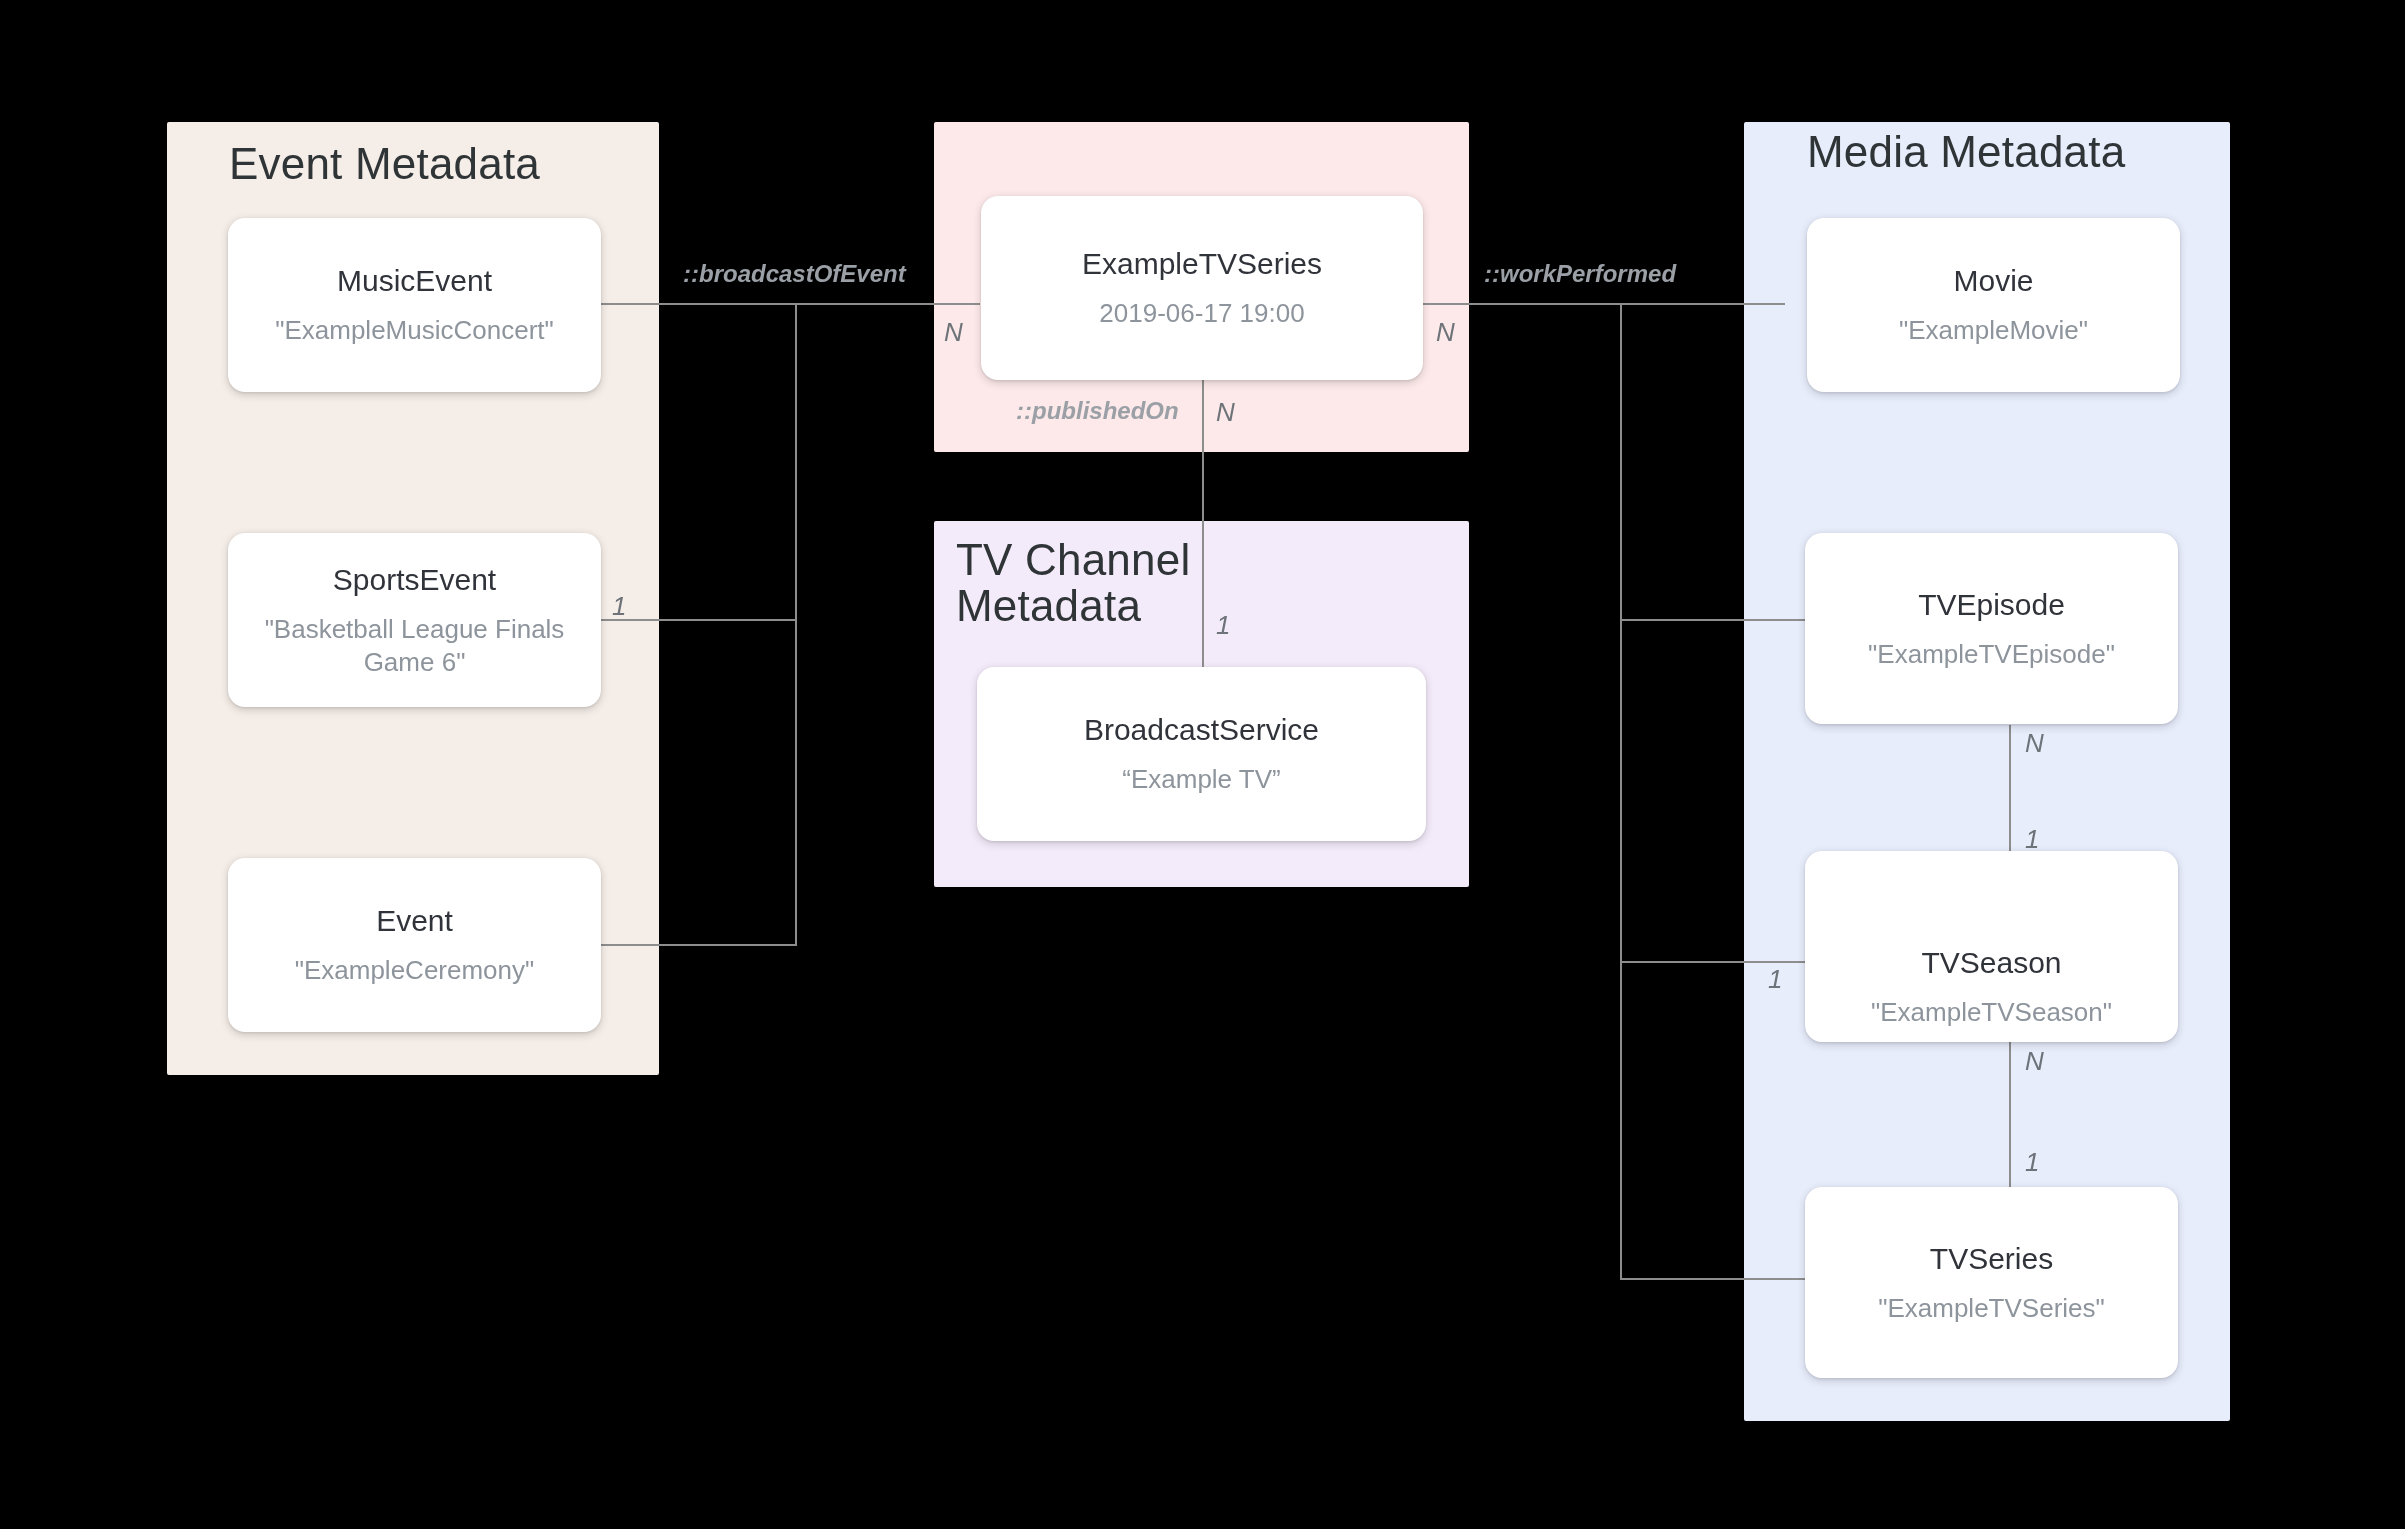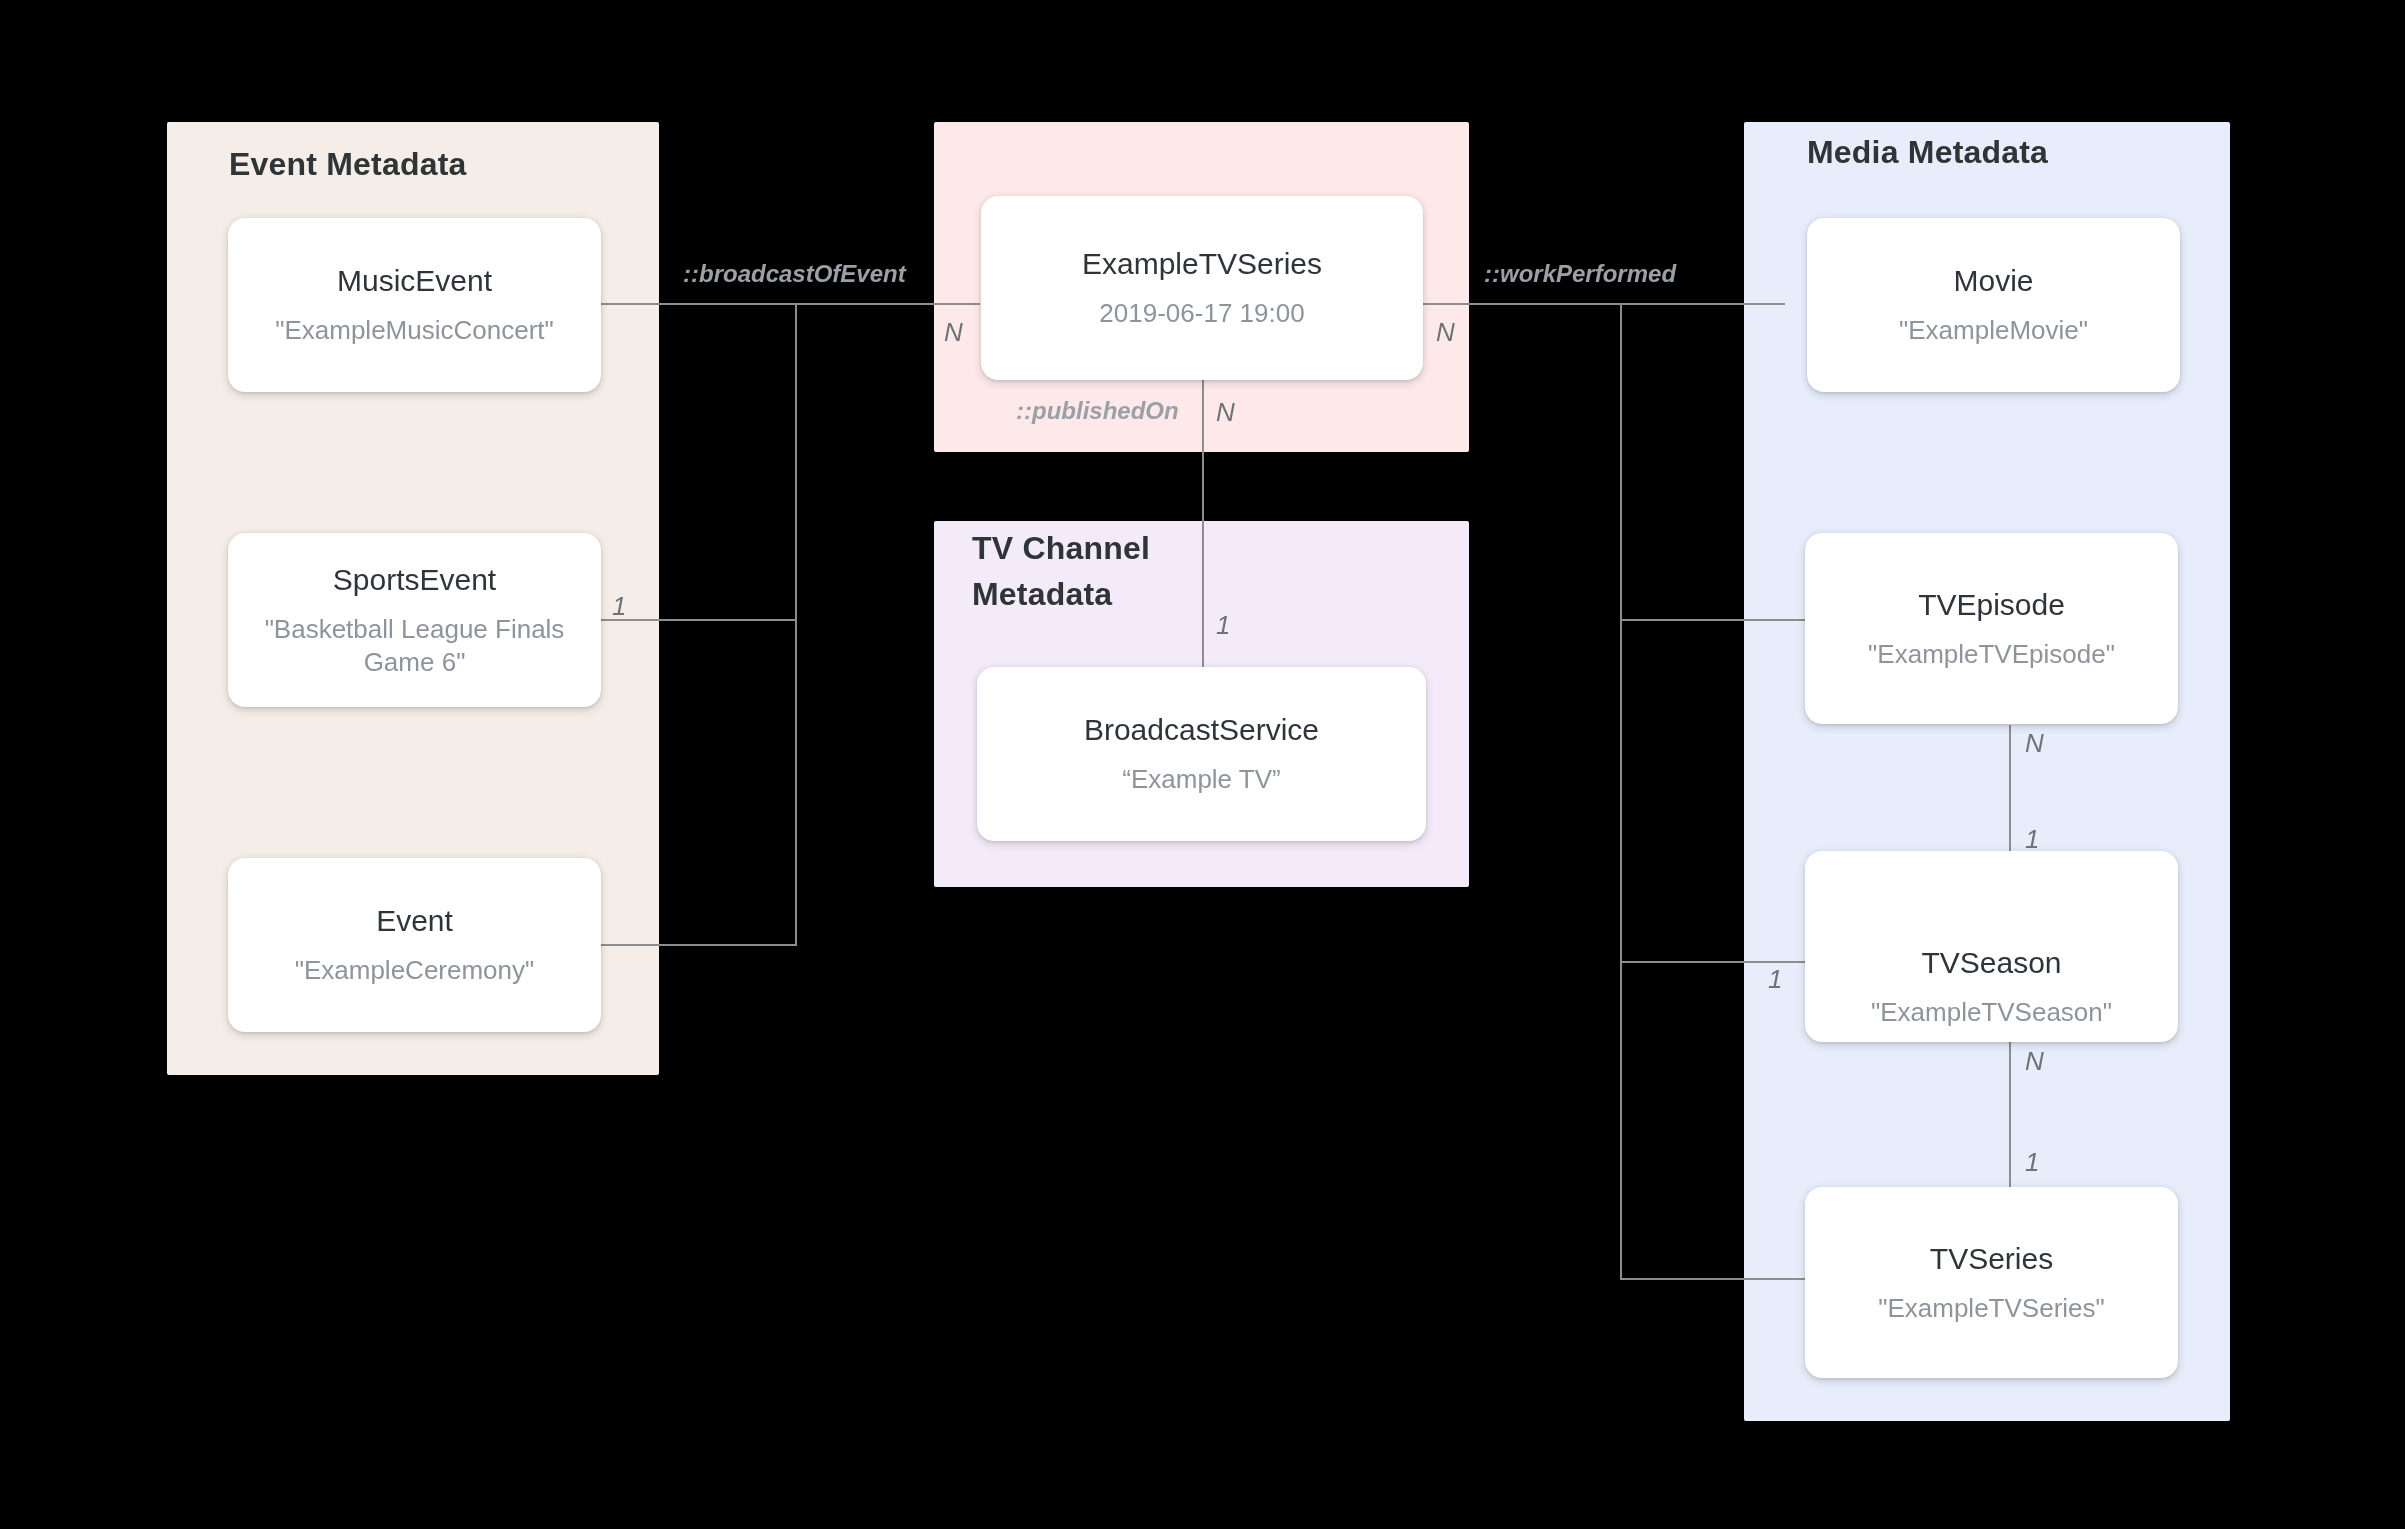--- a/index.html
+++ b/index.html
@@ -1,22 +1,22 @@
 <!DOCTYPE html>
 <html><head>
 <meta charset="utf-8">
 <style>
   html,body{margin:0;padding:0;background:#000;}
   body{width:2405px;height:1529px;position:relative;overflow:hidden;
        font-family:"Liberation Sans","DejaVu Sans",sans-serif;}
   #stage{position:absolute;inset:0;width:2405px;height:1529px;}
 
   .panel{position:absolute;border-radius:1.9px;}
-  .panel-title{position:absolute;color:#2f3437;font-size:32px;line-height:46px;
-               font-weight:700;letter-spacing:0.2px;white-space:pre-line;}
+  .panel-title{position:absolute;color:#2f3437;font-size:44px;line-height:46px;
+               font-weight:400;letter-spacing:0.2px;white-space:pre-line;}
 
   .card{position:absolute;background:#fff;border-radius:17px;
         box-shadow:0 2.9px 8.6px rgba(0,0,0,0.16),0 1px 2.9px rgba(0,0,0,0.10);
         display:flex;flex-direction:column;align-items:center;justify-content:center;
         box-sizing:border-box;padding:13.4px 21px;}
   .card-title{color:#30343a;font-size:30px;line-height:36px;text-align:center;font-weight:400;}
   .card-sub{color:#8d949c;font-size:26px;line-height:32.5px;text-align:center;
             font-weight:400;margin-top:15.3px;}
 
   .ln{position:absolute;background:#8d8d8d;}
@@ -49,21 +49,21 @@
   <div class="ln h" style="left:1422px;top:303px;width:363px;"></div>
   <div class="ln v" style="left:1620px;top:303px;height:975px;"></div>
   <div class="ln h" style="left:1620px;top:619px;width:186px;"></div>
   <div class="ln h" style="left:1620px;top:961px;width:186px;"></div>
   <div class="ln h" style="left:1620px;top:1278px;width:186px;"></div>
 
   <div class="ln v" style="left:2009px;top:725px;height:164px;"></div>
   <div class="ln v" style="left:2009px;top:1042px;height:164px;"></div>
 
   <div class="panel-title" style="left:229px;top:141px;width:401px;">Event Metadata</div>
-  <div class="panel-title" style="left:956px;top:525px;width:239px;margin-left:16px;">TV Channel
+  <div class="panel-title" style="left:956px;top:537px;width:239px;">TV Channel
 Metadata</div>
   <div class="panel-title" style="left:1807px;top:129px;width:401px;">Media Metadata</div>
 
   <div class="card" style="left:228px;top:218px;width:373px;height:174px;">
     <div class="card-title">MusicEvent</div>
     <div class="card-sub">"ExampleMusicConcert"</div>
   </div>
 
   <div class="card" style="left:228px;top:533px;width:373px;height:174px;">
     <div class="card-title">SportsEvent</div>

